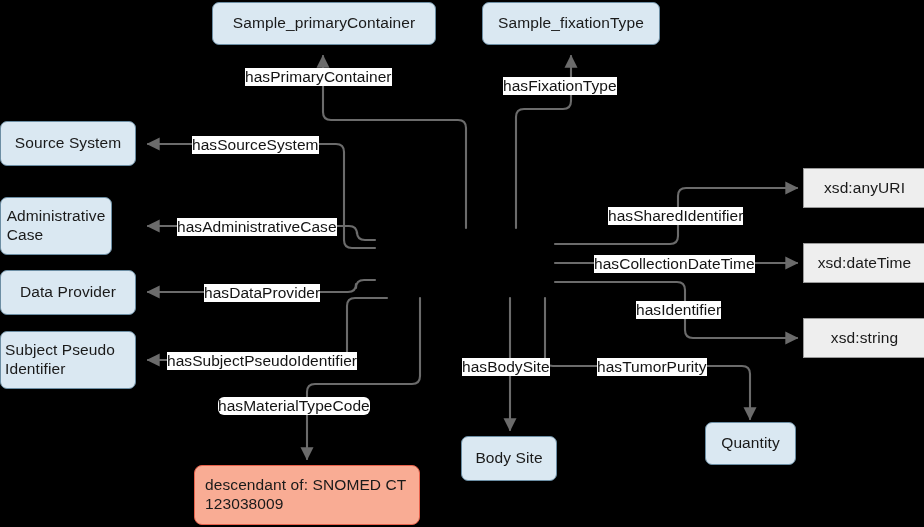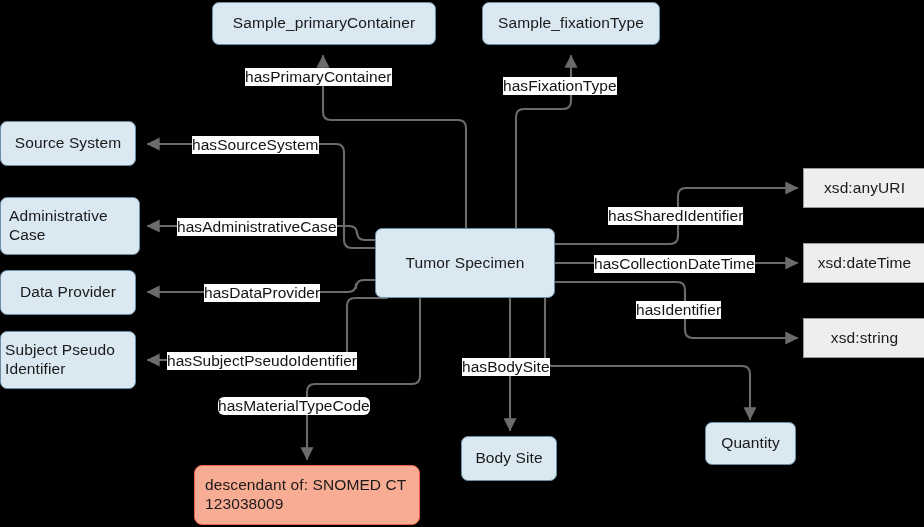--- a/index.html
+++ b/index.html
@@ -106,35 +106,32 @@
   </div>
 
   <div class="node cls" style="left:482px; top:2px; width:178px; height:43px;">
     <span>Sample_fixationType</span>
   </div>
 
   <div class="node cls" style="left:0px; top:121px; width:136px; height:45px;">
     <span>Source System</span>
   </div>
 
-  <div class="node cls" style="left:0px; top:197px; width:140px; height:58px; padding:0 8px;">
+  <div class="node cls" style="left:0px; top:197px; width:112px; height:58px; padding:0 8px;">
     <span>Administrative Case</span>
   </div>
 
   <div class="node cls" style="left:0px; top:270px; width:136px; height:45px;">
     <span>Data Provider</span>
   </div>
 
   <div class="node cls" style="left:0px; top:331px; width:136px; height:58px; padding:0 4px;">
     <span>Subject Pseudo Identifier</span>
   </div>
 
-  <div class="node cls" style="left:375px; top:228px; width:180px; height:70px;">
-    <span>Tumor Specimen</span>
-  </div>
 
   <div class="node cls" style="left:461px; top:436px; width:96px; height:45px;">
     <span>Body Site</span>
   </div>
 
   <div class="node cls" style="left:705px; top:422px; width:91px; height:43px;">
     <span>Quantity</span>
   </div>
 
   <div class="node lit" style="left:803px; top:168px; width:123px; height:40px;">
@@ -168,14 +165,15 @@
   <div class="edge-label" style="left:218px; top:397px;border-radius:6px;">hasMaterialTypeCode</div>
 
   <div class="edge-label" style="left:462px; top:358px;">hasBodySite</div>
 
   <div class="edge-label" style="left:608px; top:207px;">hasSharedIdentifier</div>
 
   <div class="edge-label" style="left:594px; top:255px;">hasCollectionDateTime</div>
 
   <div class="edge-label" style="left:636px; top:301px;">hasIdentifier</div>
 
+  <div class="edge-label" style="left:597px; top:358px;">hasTumorPurity</div>
 
 </div>
 
 </body></html>

